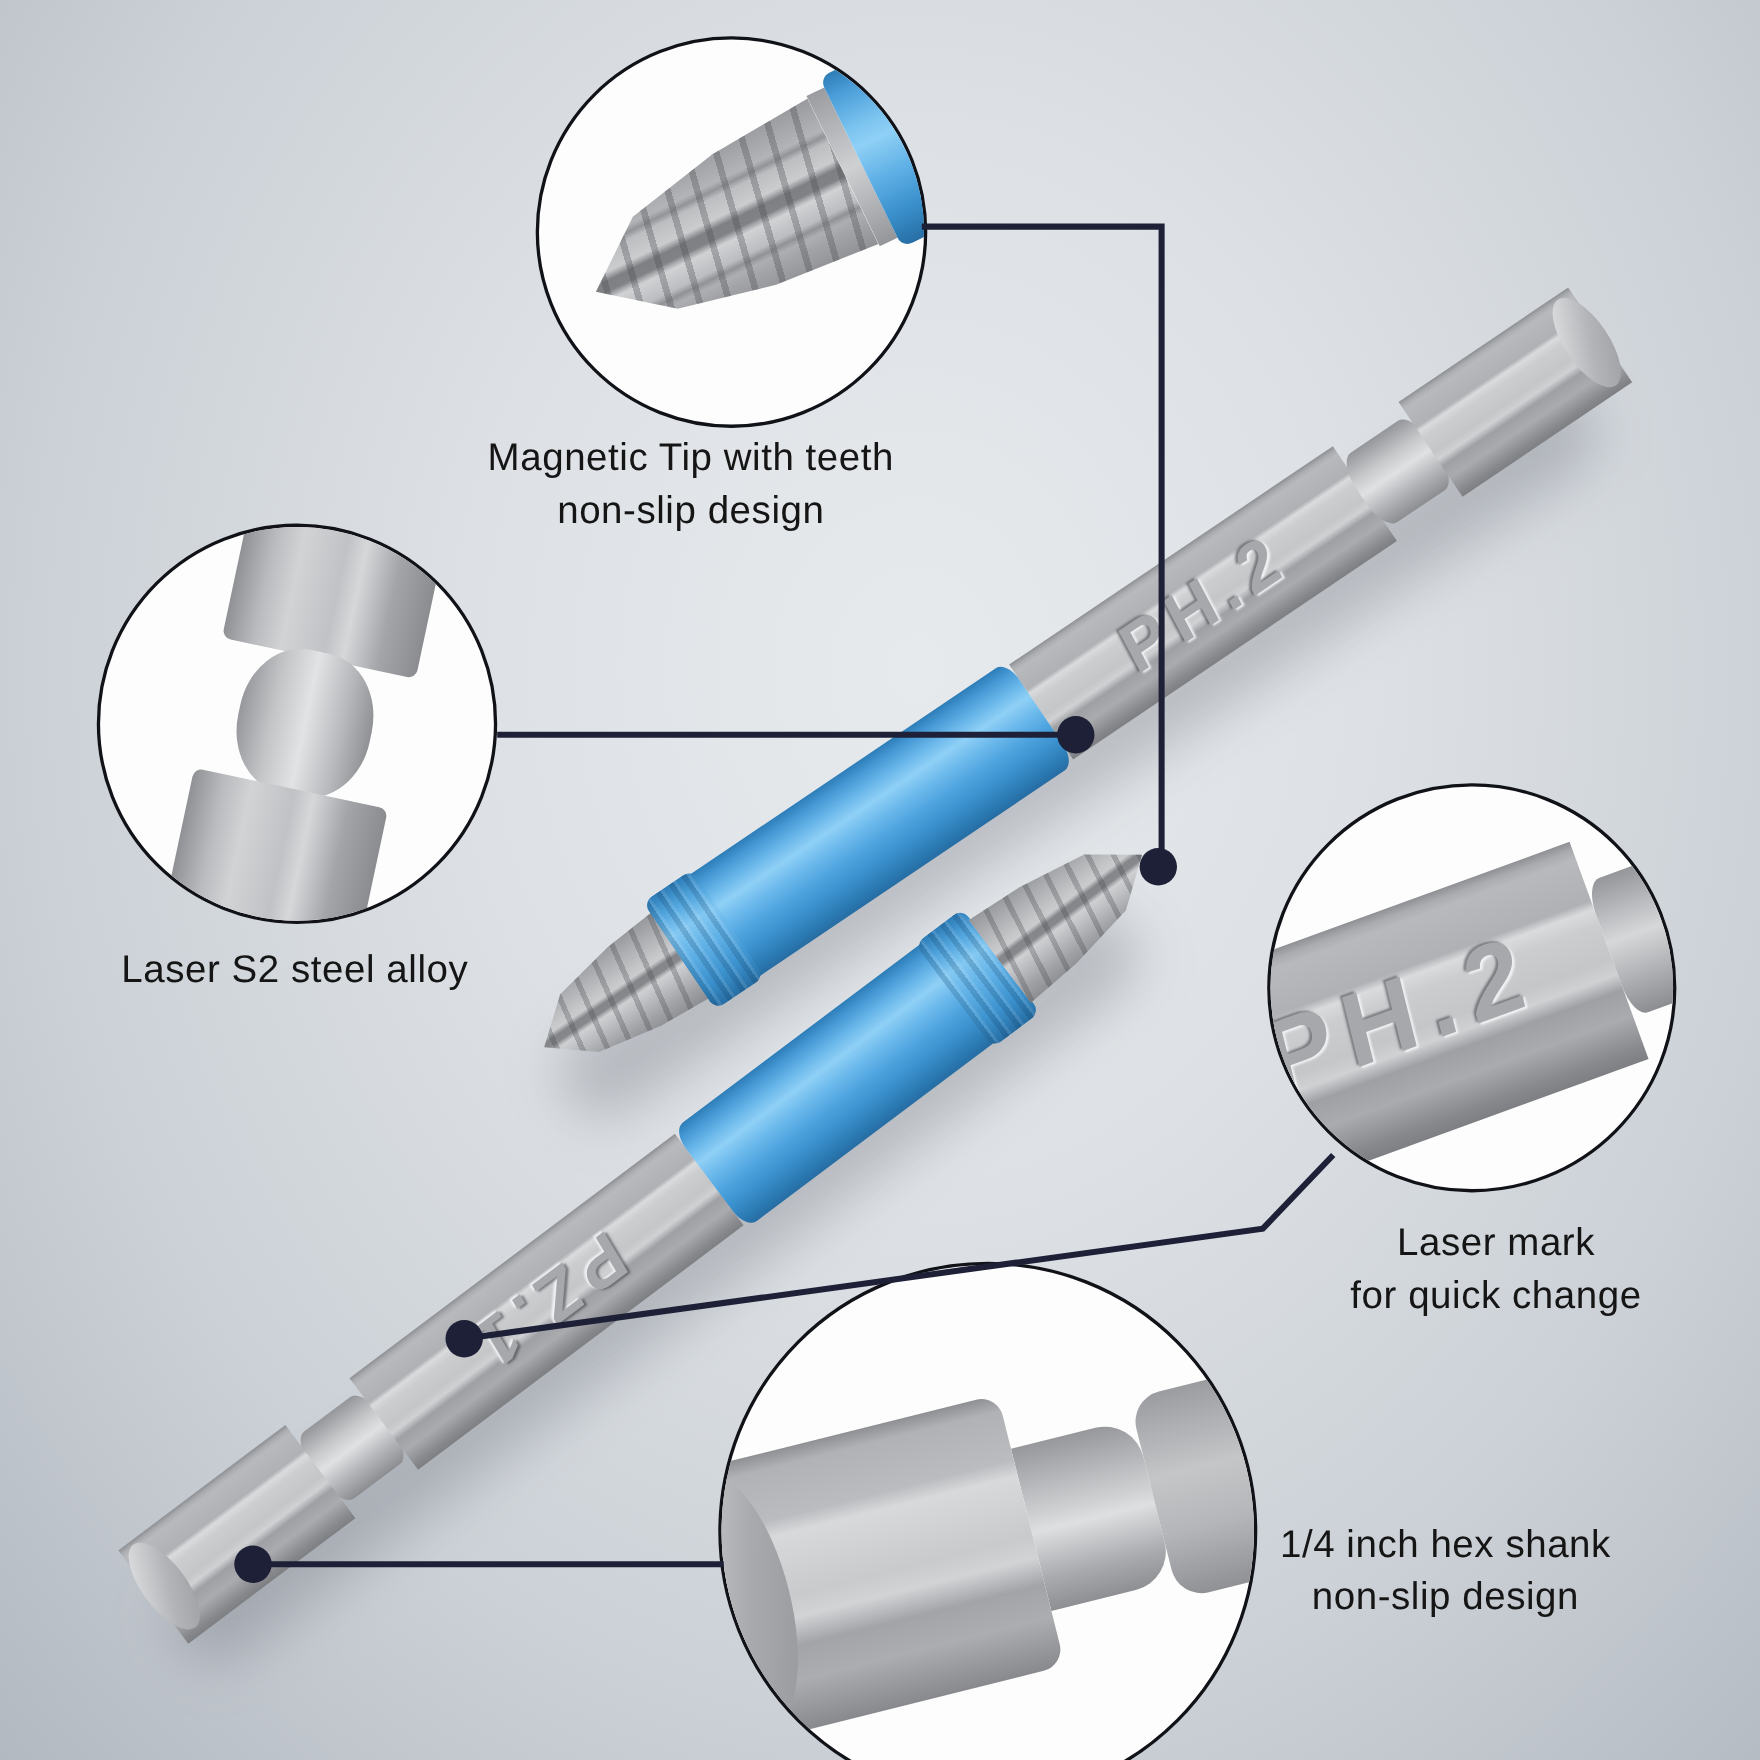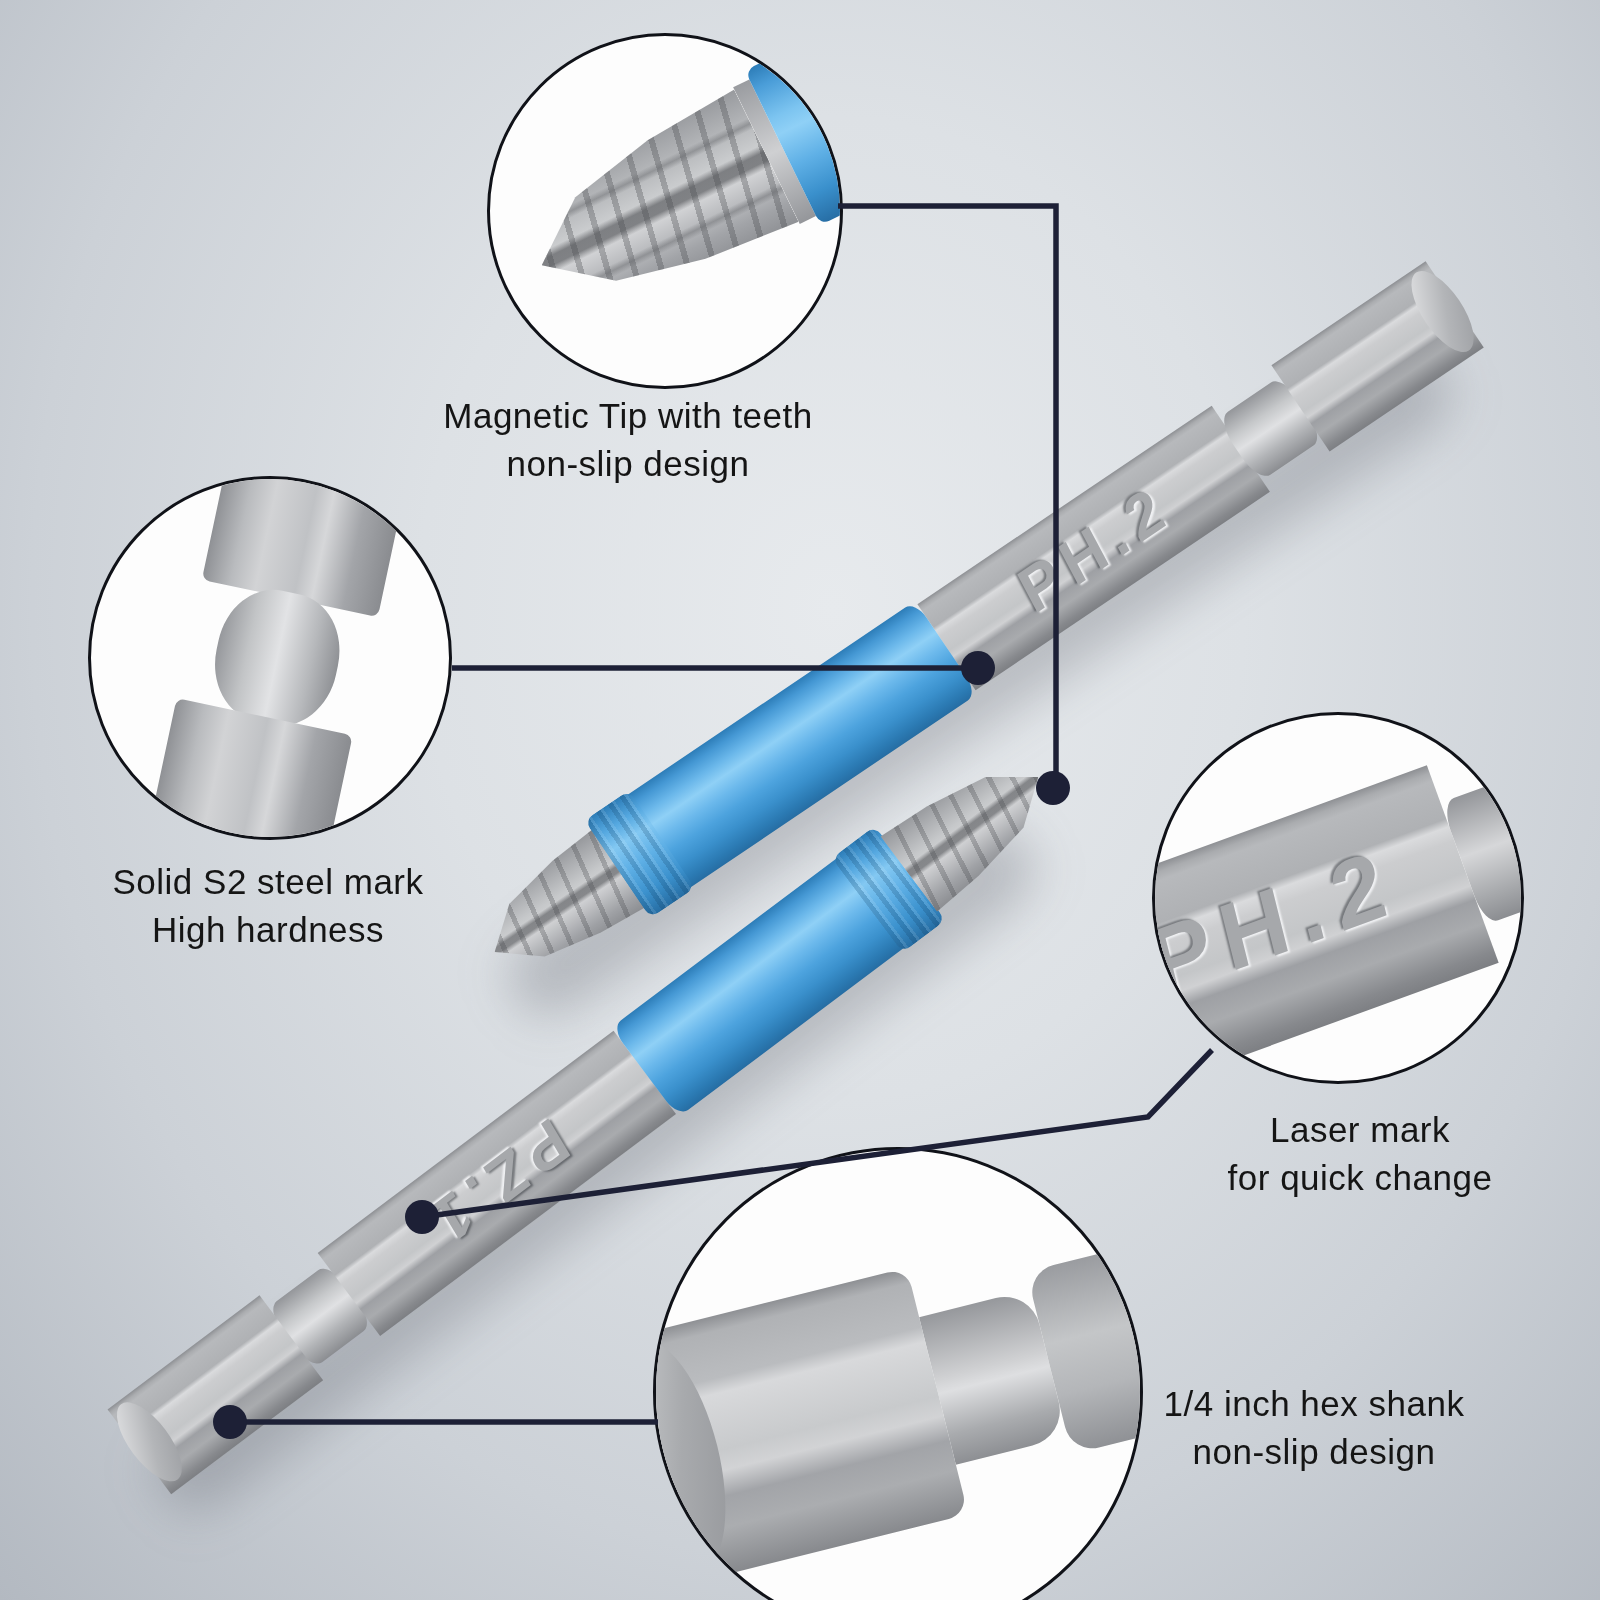--- a/index.html
+++ b/index.html
@@ -193,22 +193,21 @@
     <circle cx="422" cy="1217" r="17" fill="#1d2036"></circle>
     <line x1="230" y1="1422" x2="658" y2="1422" stroke="#1d2036" stroke-width="5.5"></line>
     <circle cx="230" cy="1422" r="17" fill="#1d2036"></circle>
   </svg>
 
   <div class="label" style="left:278px;top:392px;width:700px;">
     <div>Magnetic Tip with teeth</div>
     <div>non-slip design</div>
   </div>
   <div class="label" style="left:0px;top:858px;width:536px;">
-    <div>Solid S2 steel mark</div>
-    <div>High hardness</div>
+    <div>Laser S2 steel alloy</div>
   </div>
   <div class="label" style="left:1110px;top:1106px;width:500px;">
     <div>Laser mark</div>
     <div>for quick change</div>
   </div>
   <div class="label" style="left:1014px;top:1380px;width:600px;">
     <div>1/4 inch hex shank</div>
     <div>non-slip design</div>
   </div>
 

